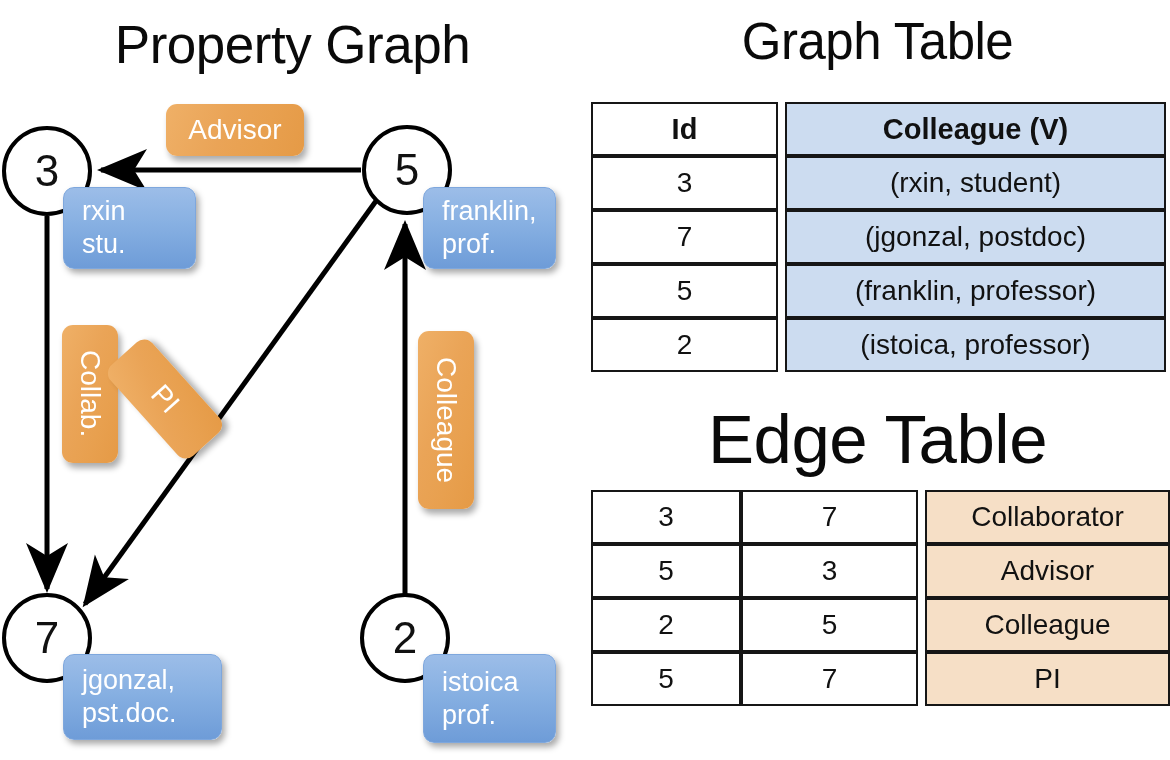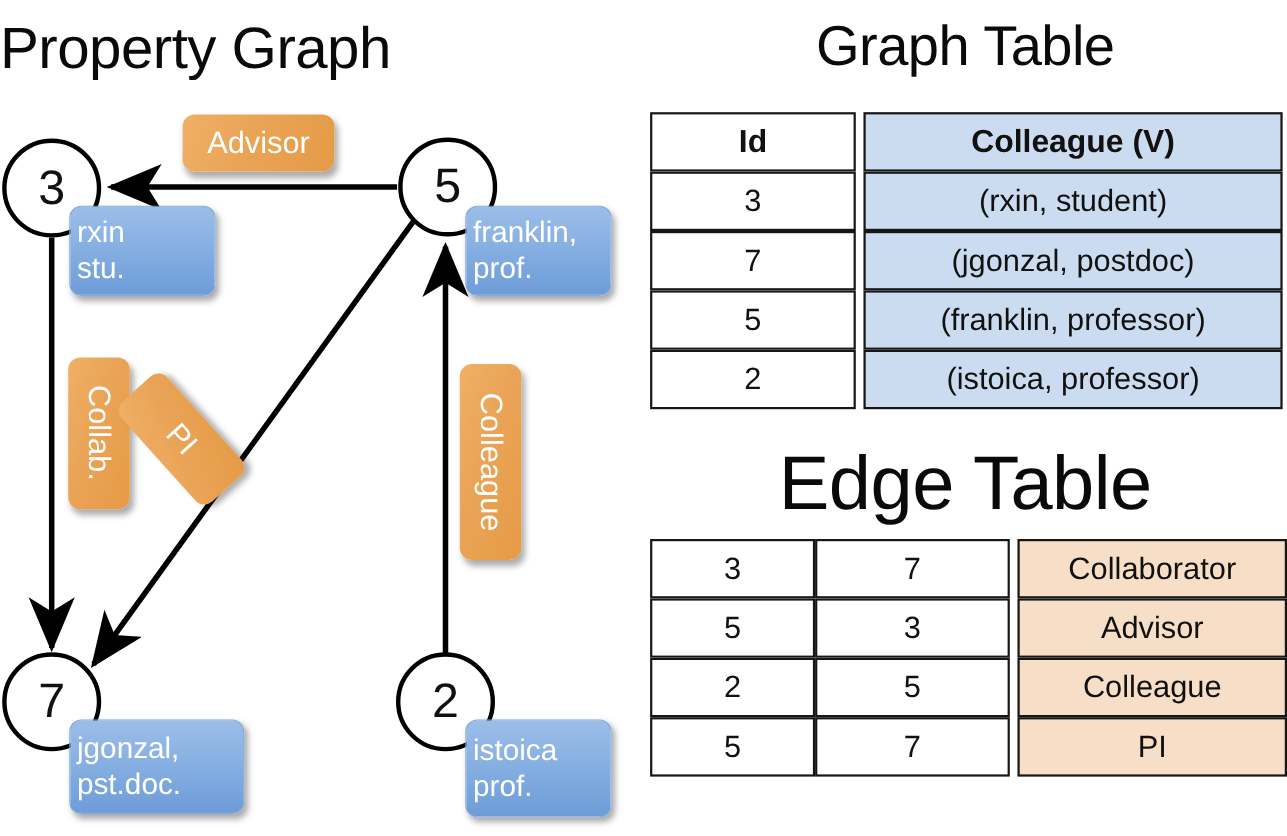--- a/index.html
+++ b/index.html
@@ -1,39 +1,39 @@
 <!DOCTYPE html>
 <html><head>
 <meta charset="utf-8">
 <style>
   html,body{margin:0;padding:0;background:#fff;}
   body{width:1170px;height:760px;position:relative;overflow:hidden;
        font-family:"Liberation Sans","DejaVu Sans",sans-serif;color:#000;}
 
   .title{position:absolute;font-weight:400;color:#0a0a0a;
          white-space:nowrap;letter-spacing:-0.5px;}
-  #title-property-graph{left:0;top:14px;width:585px;font-size:53px;}
+  #title-property-graph{left:0;top:14px;width:585px;text-align:center;font-size:53px;}
   #title-vertex-table{left:585px;top:12px;width:585px;text-align:center;font-size:51px;}
   #title-edge-table{left:585px;top:400px;width:585px;text-align:center;font-size:69px;}
 
   
   #graph{position:absolute;left:0;top:0;width:585px;height:760px;}
   #graph-edges{position:absolute;left:0;top:0;}
 
   .node{position:absolute;width:90px;height:90px;border-radius:50%;
         border:4px solid #000;background:#fff;box-sizing:border-box;
         display:flex;align-items:center;justify-content:center;
         font-size:44px;color:#111;z-index:3;}
 
   .prop-box{position:absolute;border-radius:11px;z-index:4;
             box-sizing:border-box;color:#fff;
             box-shadow:3px 4px 6px rgba(0,0,0,.34);
             display:flex;flex-direction:column;justify-content:center;}
   .prop-blue{background:linear-gradient(180deg,#9cbde8 0%,#87b0e2 45%,#6e9cd8 100%);
-             border:1px solid #7ea7dd;padding:10px 6px;font-size:27px;line-height:1.22;}
+             border:1px solid #7ea7dd;padding:10px 18px;font-size:27px;line-height:1.22;}
   .prop-blue span{display:block;}
 
   .edge-label{position:absolute;border-radius:11px;z-index:4;
               background:linear-gradient(180deg,#f0b15e 0%,#eaa css 0%);
               box-shadow:3px 5px 6px rgba(0,0,0,.33);
               color:#fff;display:flex;align-items:center;justify-content:center;
               font-size:28px;box-sizing:border-box;}
   .or{background:linear-gradient(110deg,#efb067 0%,#eaa457 42%,#e8a04f 70%,#e59a46 100%);}
   .vert-text{writing-mode:vertical-rl;text-orientation:mixed;}
 

